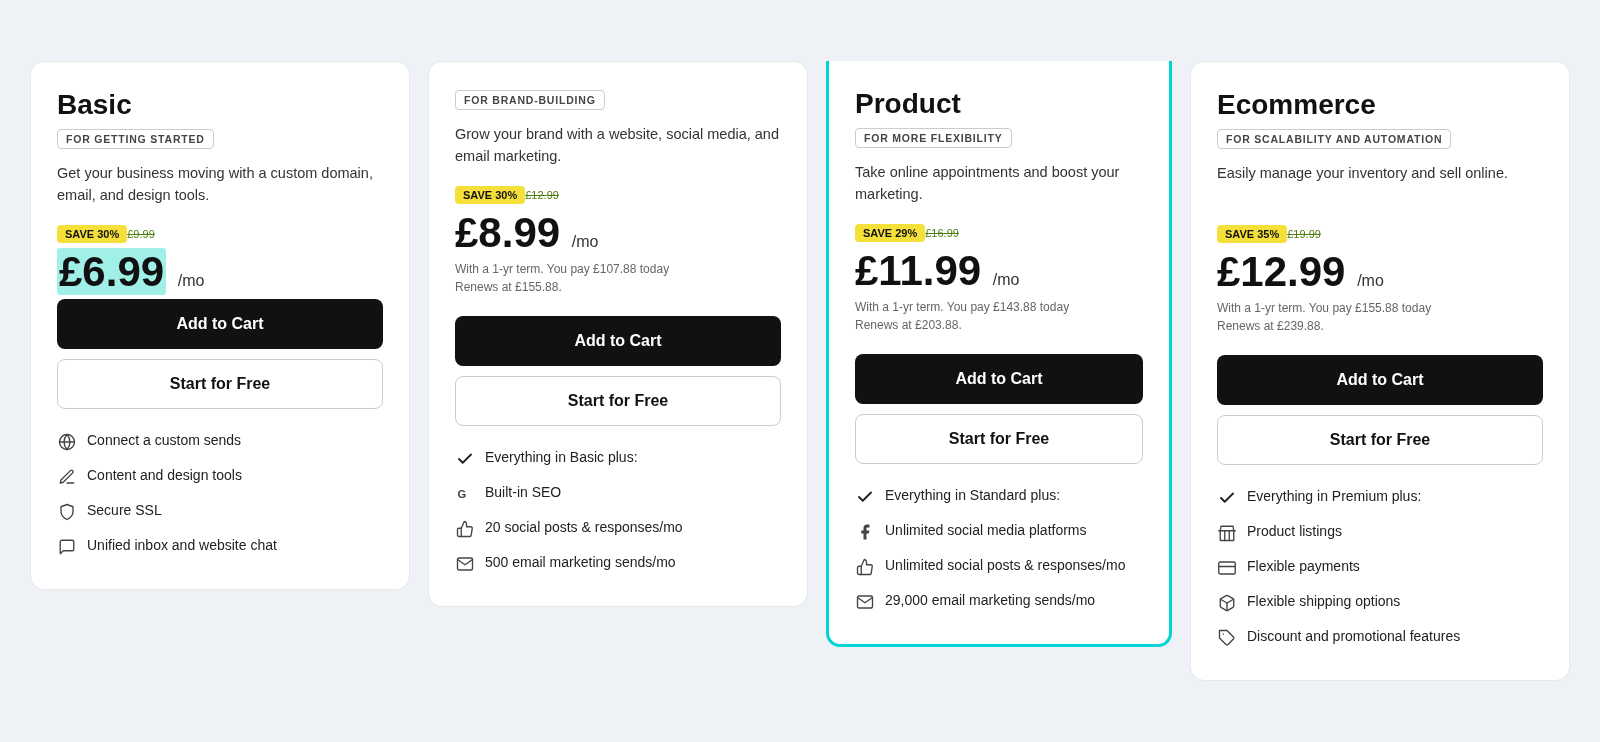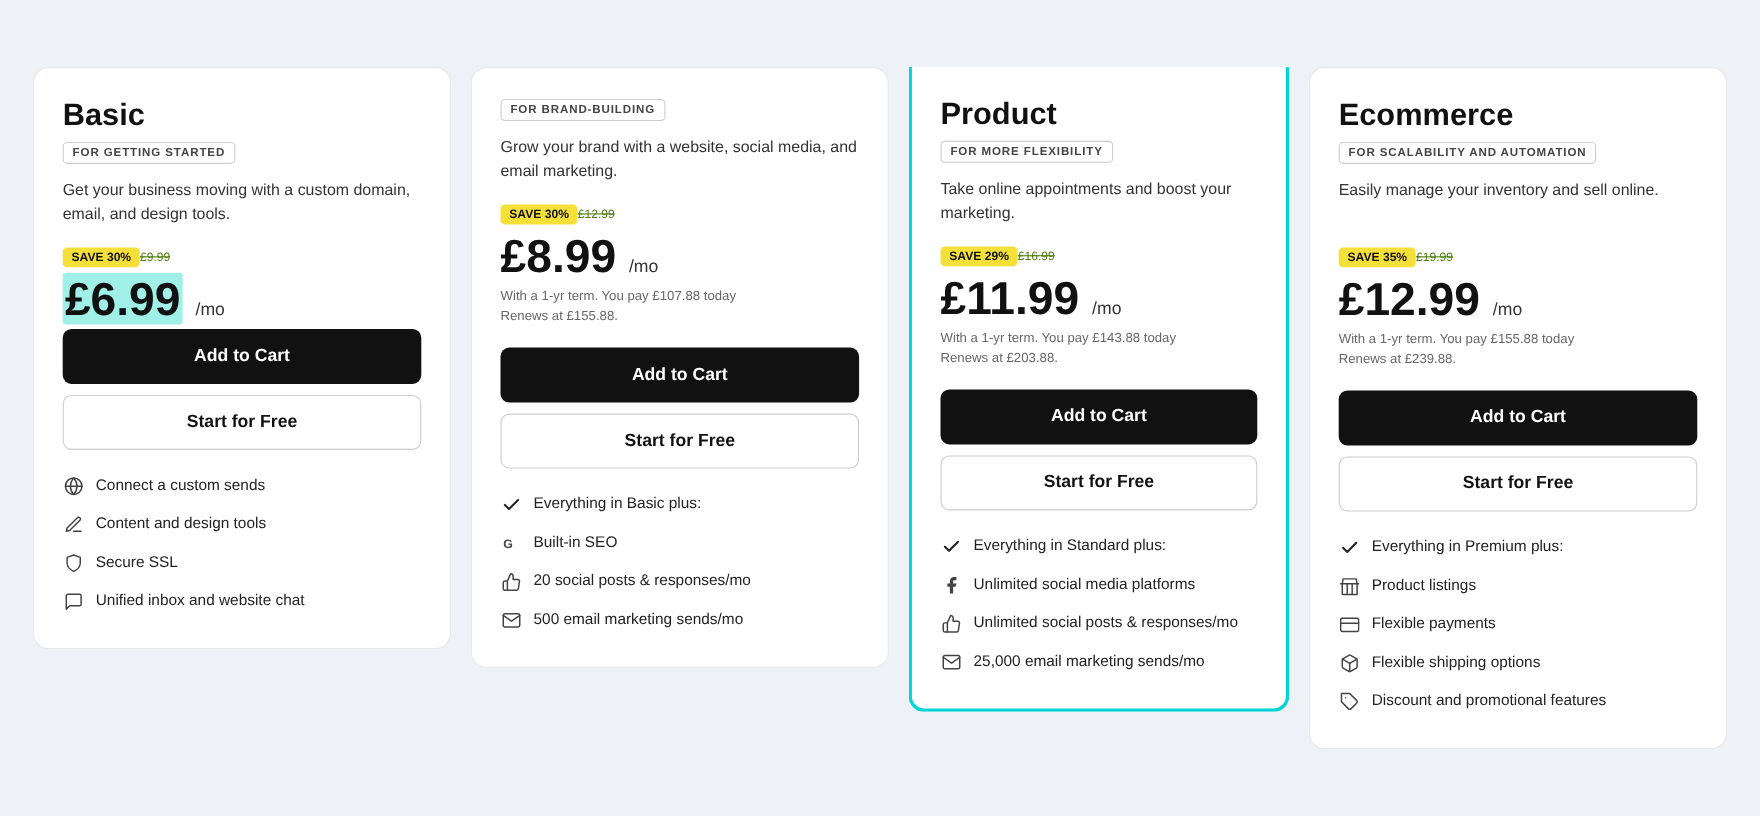--- a/index.html
+++ b/index.html
@@ -382,21 +382,21 @@
             <span>Unlimited social posts &amp; responses/mo</span>
           </li>
 
           <li class="feature-item">
             <span class="feature-icon ">
               <svg width="18" height="18" viewBox="0 0 24 24" fill="none" stroke="currentColor" stroke-width="1.8" stroke-linecap="round" stroke-linejoin="round">
                 <path d="M4 4h16c1.1 0 2 .9 2 2v12c0 1.1-.9 2-2 2H4c-1.1 0-2-.9-2-2V6c0-1.1.9-2 2-2z"></path>
                 <polyline points="22,6 12,13 2,6"></polyline>
               </svg>
             </span>
-            <span>25,000 email marketing sends/mo</span>
+            <span>29,000 email marketing sends/mo</span>
           </li>
 
       </ul>
     </div>
 
     </div>
     <div class="plan-card " style="flex: 1 1 0%; max-width: 380px;">
       
       <div class="plan-name">Ecommerce</div>
       <div class="plan-tagline">For Scalability and Automation</div>

